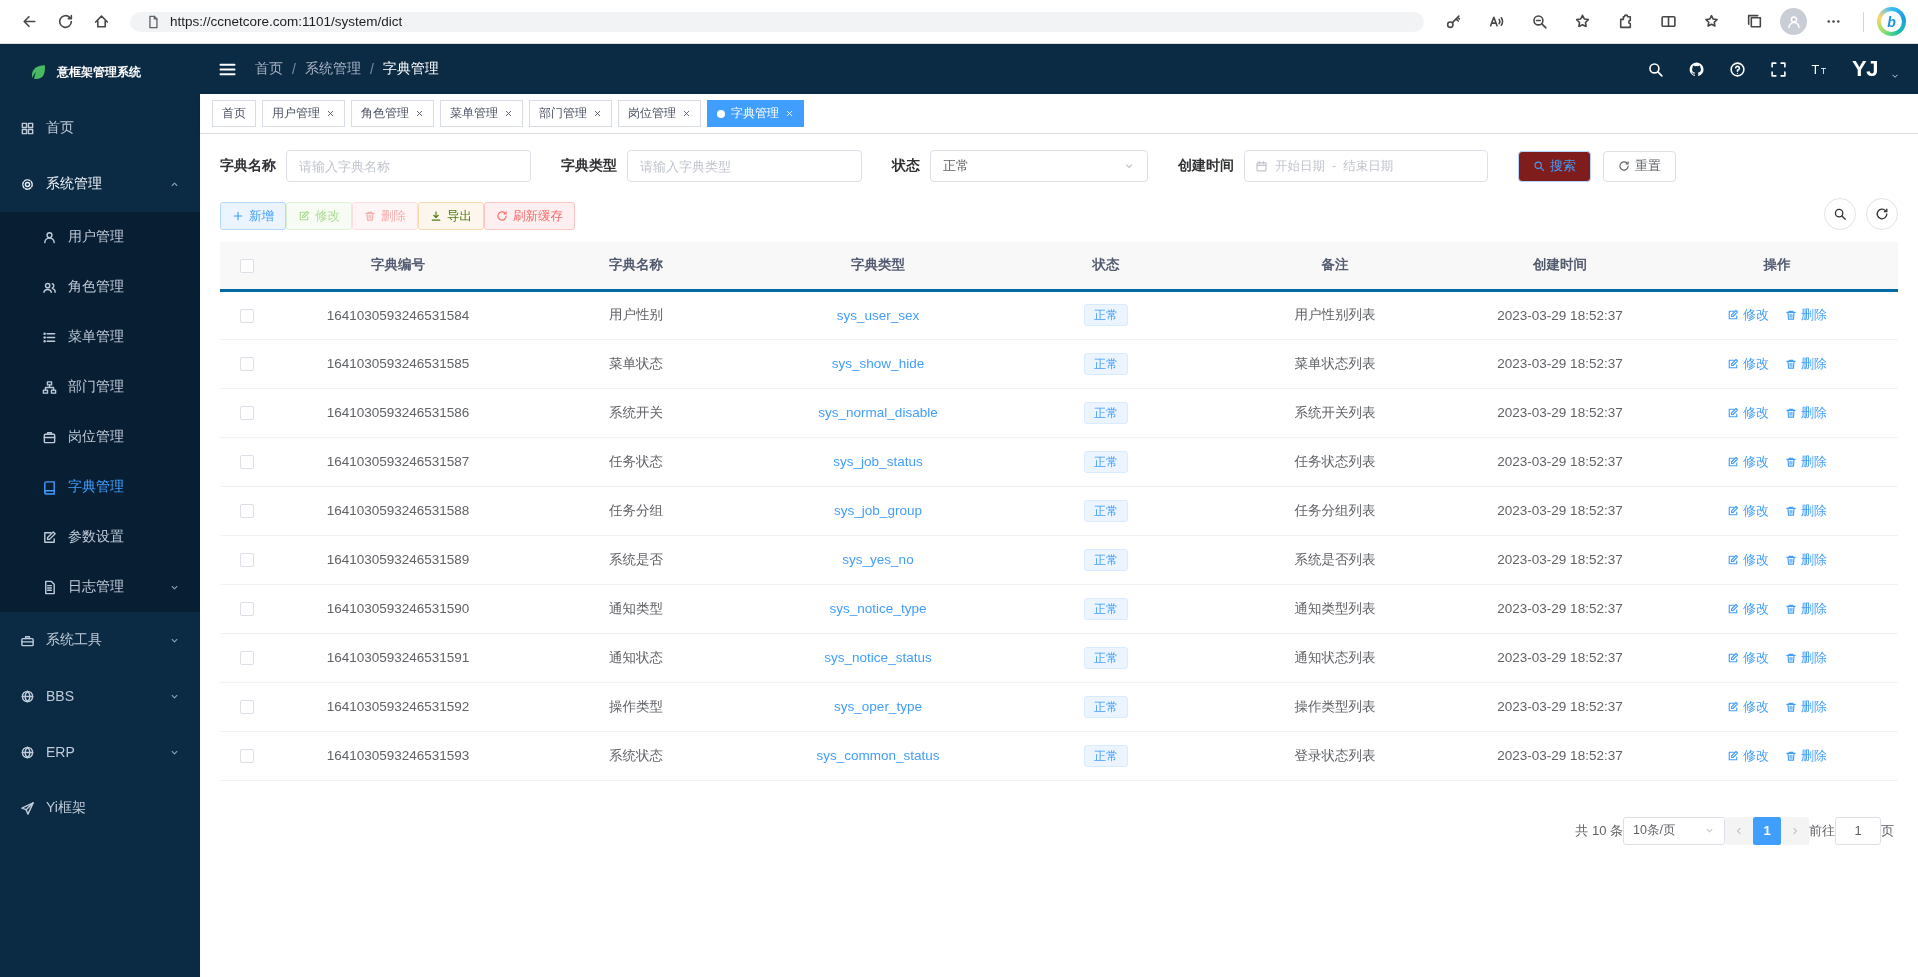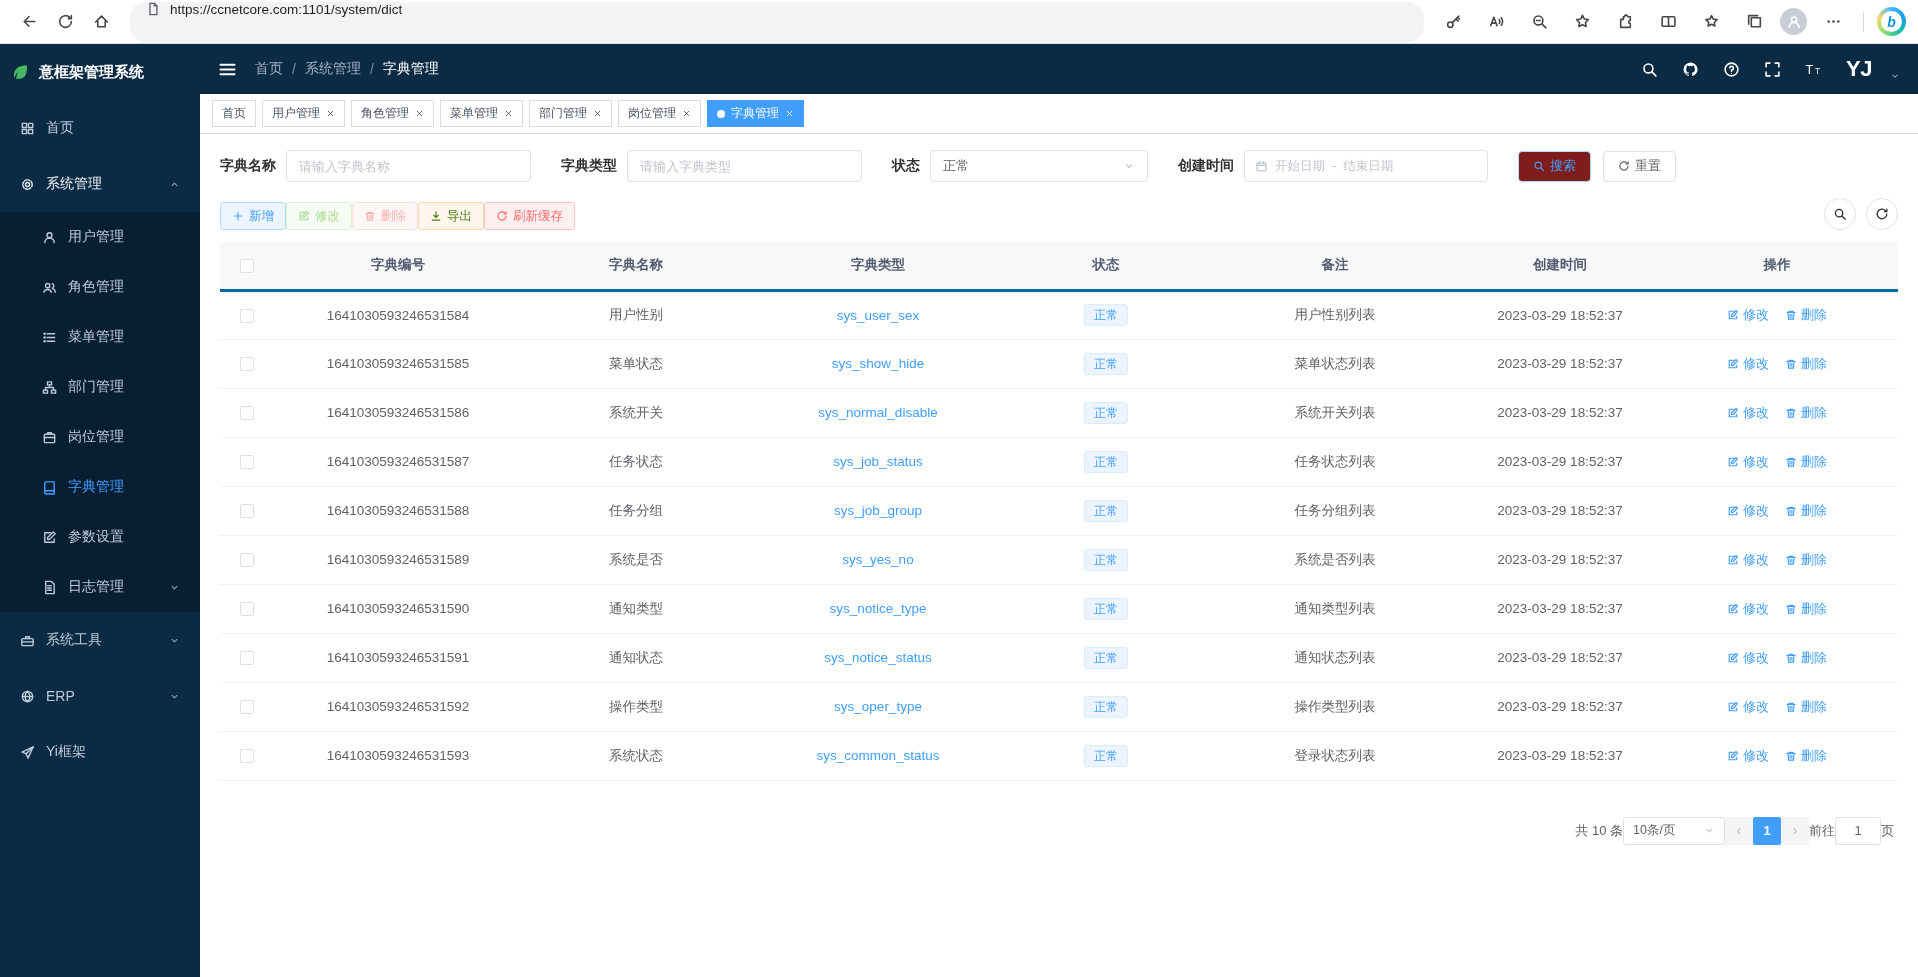--- a/index.html
+++ b/index.html
@@ -4,53 +4,53 @@
 <style>
   *{margin:0;padding:0;box-sizing:border-box}
   html,body{width:1918px;height:977px;overflow:hidden}
   body{font-family:"Liberation Sans","DejaVu Sans",sans-serif;background:#fff;color:#303133}
   [data-icon]{display:inline-flex;align-items:center;justify-content:center;line-height:0}
   [data-icon] svg{width:1em;height:1em;display:block}
 
   
   .browser-bar{height:44px;background:#ffffff;border-bottom:1px solid #dcdfe3;display:flex;align-items:center;padding:0 12px;gap:2px}
   .b-btn{width:34px;height:34px;border-radius:6px;display:flex;align-items:center;justify-content:center;color:#474747;font-size:17px;flex:0 0 auto;cursor:pointer}
-  .address-bar{flex:1;height:40px;background:#f1f3f5;border-radius:16px;display:flex;align-items:flex-start;gap:10px;padding:0 16px;margin:0 10px;color:#5f6368;font-size:14px;min-width:0;cursor:text}
+  .address-bar{flex:1;height:20px;background:#f1f3f5;border-radius:16px;display:flex;align-items:center;gap:10px;padding:0 16px;margin:0 10px;color:#5f6368;font-size:14px;min-width:0;cursor:text}
   .address-bar .url{color:#1f1f1f;font-size:13.5px;white-space:nowrap;overflow:hidden}
   .b-right{display:flex;align-items:center;gap:9px;flex:0 0 auto}
   .b-avatar{width:27px;height:27px;border-radius:50%;background:#c9ced6;color:#fff;display:flex;align-items:center;justify-content:center;font-size:15px;cursor:pointer}
   .b-divider{width:1px;height:20px;background:#d5d5d5;margin:0 4px}
   .bing{width:29px;height:29px;border-radius:50%;background:conic-gradient(#37bdff,#1b9de2,#15c0a8,#8ce06c,#ffd66b,#37bdff);display:flex;align-items:center;justify-content:center;cursor:pointer}
   .bing-inner{width:21px;height:21px;border-radius:50%;background:#fff;color:#1493df;font-weight:bold;font-style:italic;font-size:14px;display:flex;align-items:center;justify-content:center}
 
   
   .app{display:flex;height:933px}
   .sidebar{width:200px;flex:0 0 200px;background:#0b2a44;display:flex;flex-direction:column}
-  .logo-row{height:56px;display:flex;align-items:center;gap:9px;padding:0 10px;color:#fff;font-weight:bold;font-size:15px;white-space:nowrap}
+  .logo-row{height:56px;display:flex;align-items:center;gap:9px;padding:0 28px;color:#fff;font-weight:bold;font-size:12px;white-space:nowrap}
   .logo-row .leaf{font-size:20px}
   .menu{flex:1;overflow:hidden}
   .menu-item{height:56px;display:flex;align-items:center;gap:11px;padding:0 20px;color:#bfcbd9;font-size:14px;cursor:pointer;white-space:nowrap}
   .menu-item .mi-icon{font-size:15px}
   .menu-item.sub{height:50px;background:#081e33;padding-left:42px}
   .menu-item.active{color:#409eff}
   .menu-item.parent-active{color:#f0f3f8}
   .mi-chevron{margin-left:auto;font-size:11px;color:#93a6b8}
 
   .main{flex:1;display:flex;flex-direction:column;min-width:0}
 
   
   .topbar{height:50px;background:#0b2a44;display:flex;align-items:center;padding:0 18px;gap:18px;color:#fff;flex:0 0 50px}
   .hamburger{font-size:19px;cursor:pointer}
   .crumbs{display:flex;align-items:center;gap:9px;font-size:14px}
   .crumb{color:#a3b1c2;cursor:pointer}
   .crumb-sep{color:#7b8ea0}
   .crumb.current{color:#ffffff;cursor:default}
   .topbar-right{margin-left:auto;display:flex;align-items:center;gap:24px}
   .tb-icon{font-size:17px;cursor:pointer;color:#fff}
-  .logo-yj{font-size:22px;font-weight:800;display:flex;align-items:center;gap:18px;cursor:pointer;letter-spacing:-.5px}
+  .logo-yj{font-size:22px;font-weight:800;display:flex;align-items:center;gap:12px;cursor:pointer;letter-spacing:-.5px}
   .logo-caret{font-size:10px;position:relative;top:7px;color:#cfd8e0}
 
   
   .tabbar{height:40px;background:#fff;border-bottom:1px solid #d8dce5;box-shadow:0 1px 3px rgba(0,21,41,.08);display:flex;align-items:center;gap:6px;padding:0 12px;flex:0 0 40px}
   .tab{height:27px;display:inline-flex;align-items:center;gap:6px;border:1px solid #d8dce5;background:#fff;color:#495060;font-size:12px;padding:0 9px;cursor:pointer;white-space:nowrap}
   .tab .dot{display:none}
   .tab.active{background:#409eff;border-color:#409eff;color:#fff}
   .tab.active .dot{display:inline-block;width:8px;height:8px;border-radius:50%;background:#fff}
   .tab-close{font-size:9px;display:inline-flex;cursor:pointer}
 
@@ -327,20 +327,34 @@
             </svg>
           </span>
         </div>
         <div class="menu-item">
           <span class="mi-icon" data-icon="globe-icon">
             <svg viewBox="0 0 16 16" fill="none" stroke="currentColor" stroke-width="1.5" stroke-linecap="round" stroke-linejoin="round">
               <circle cx="8" cy="8" r="5.5"></circle>
               <path d="M2.5 8h11M8 2.5c-3.5 3-3.5 8 0 11 3.5-3 3.5-8 0-11z"></path>
             </svg>
           </span>
+          <span class="mi-label">BBS</span>
+          <span class="mi-chevron" data-icon="chevron-down-icon">
+            <svg viewBox="0 0 16 16" fill="none" stroke="currentColor" stroke-width="1.5" stroke-linecap="round" stroke-linejoin="round">
+              <path d="M4.5 6.5 8 10l3.5-3.5"></path>
+            </svg>
+          </span>
+        </div>
+        <div class="menu-item">
+          <span class="mi-icon" data-icon="globe-icon">
+            <svg viewBox="0 0 16 16" fill="none" stroke="currentColor" stroke-width="1.5" stroke-linecap="round" stroke-linejoin="round">
+              <circle cx="8" cy="8" r="5.5"></circle>
+              <path d="M2.5 8h11M8 2.5c-3.5 3-3.5 8 0 11 3.5-3 3.5-8 0-11z"></path>
+            </svg>
+          </span>
           <span class="mi-label">ERP</span>
           <span class="mi-chevron" data-icon="chevron-down-icon">
             <svg viewBox="0 0 16 16" fill="none" stroke="currentColor" stroke-width="1.5" stroke-linecap="round" stroke-linejoin="round">
               <path d="M4.5 6.5 8 10l3.5-3.5"></path>
             </svg>
           </span>
         </div>
         <div class="menu-item">
           <span class="mi-icon" data-icon="send-icon">
             <svg viewBox="0 0 16 16" fill="none" stroke="currentColor" stroke-width="1.5" stroke-linecap="round" stroke-linejoin="round">

